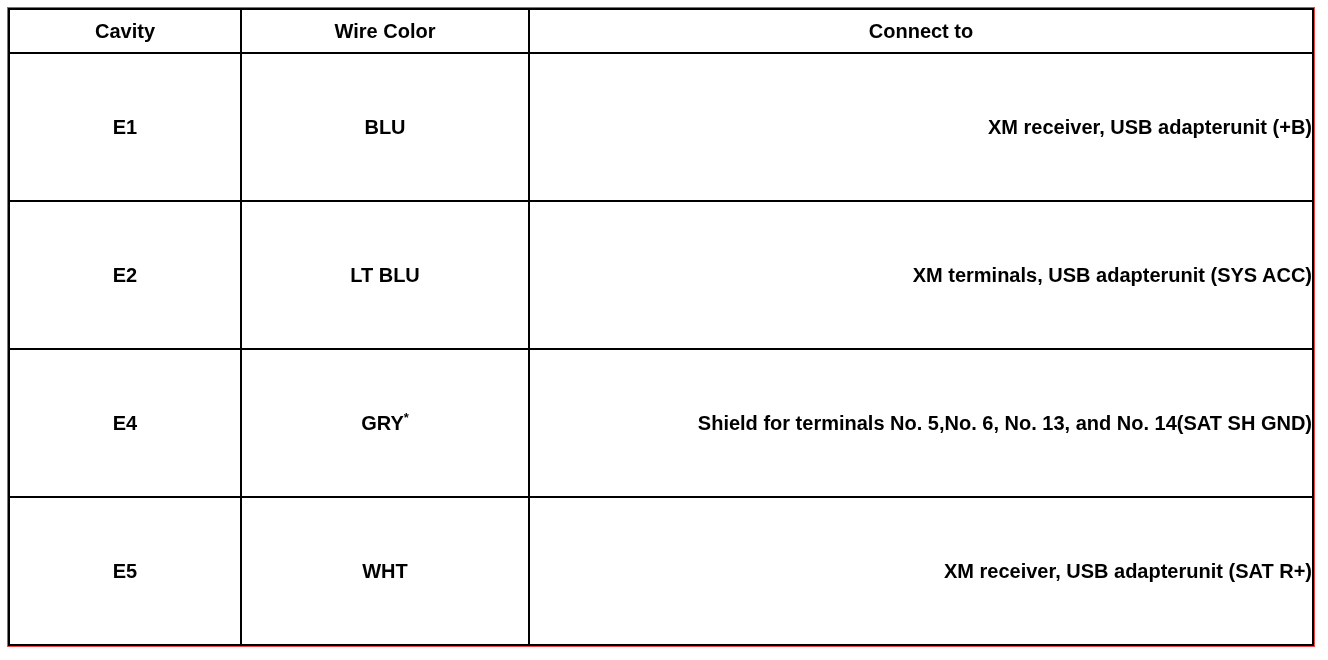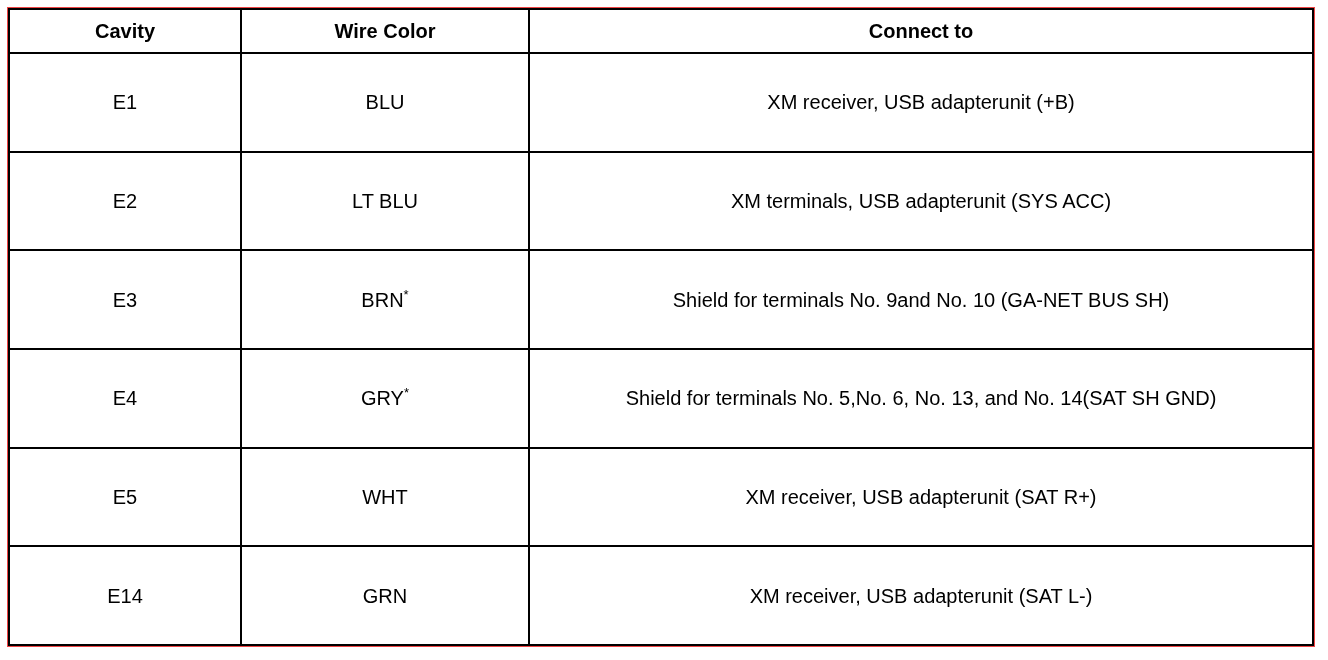--- a/index.html
+++ b/index.html
@@ -37,28 +37,28 @@
     line-height: 1.1;
     overflow: hidden;
     white-space: nowrap;
   }
   table.wiring th {
     font-weight: bold;
     text-align: center;
     height: 42px;
   }
   table.wiring td {
-    font-weight: normal;
+    font-weight: bold;
     height: 52px;
   }
   col.col-cavity   { width: 232px; }
   col.col-color    { width: 288px; }
   col.col-connect  { width: auto; }
   td.cavity-cell, td.wire-color-cell { text-align: center; }
-  td.connect-to-cell { text-align: center; padding-left: 11px; }
+  td.connect-to-cell { text-align: right; padding-left: 11px; }
   sup.wire-note {
     font-size: 13px;
     vertical-align: super;
     line-height: 0;
   }
 </style>
 </head>
 <body>
 
 <div class="table-frame">
@@ -82,43 +82,33 @@
     <td class="wire-color-cell"><span>BLU</span><sup class="wire-note"></sup></td>
     <td class="connect-to-cell"><span>XM receiver, USB adapterunit (+B)</span></td>
   </tr>
 
   <tr>
     <td class="cavity-cell"><span>E2</span></td>
     <td class="wire-color-cell"><span>LT BLU</span><sup class="wire-note"></sup></td>
     <td class="connect-to-cell"><span>XM terminals, USB adapterunit (SYS ACC)</span></td>
   </tr>
 
-  <tr>
-    <td class="cavity-cell"><span>E3</span></td>
-    <td class="wire-color-cell"><span>BRN</span><sup class="wire-note">*</sup></td>
-    <td class="connect-to-cell"><span>Shield for terminals No. 9and No. 10 (GA-NET BUS SH)</span></td>
-  </tr>
 
   <tr>
     <td class="cavity-cell"><span>E4</span></td>
     <td class="wire-color-cell"><span>GRY</span><sup class="wire-note">*</sup></td>
     <td class="connect-to-cell"><span>Shield for terminals No. 5,No. 6, No. 13, and No. 14(SAT SH GND)</span></td>
   </tr>
 
   <tr>
     <td class="cavity-cell"><span>E5</span></td>
     <td class="wire-color-cell"><span>WHT</span><sup class="wire-note"></sup></td>
     <td class="connect-to-cell"><span>XM receiver, USB adapterunit (SAT R+)</span></td>
   </tr>
 
 
 
 
 
 
-  <tr>
-    <td class="cavity-cell"><span>E14</span></td>
-    <td class="wire-color-cell"><span>GRN</span><sup class="wire-note"></sup></td>
-    <td class="connect-to-cell"><span>XM receiver, USB adapterunit (SAT L-)</span></td>
-  </tr>
 </tbody>
   </table>
 </div>
 
 </body></html>

